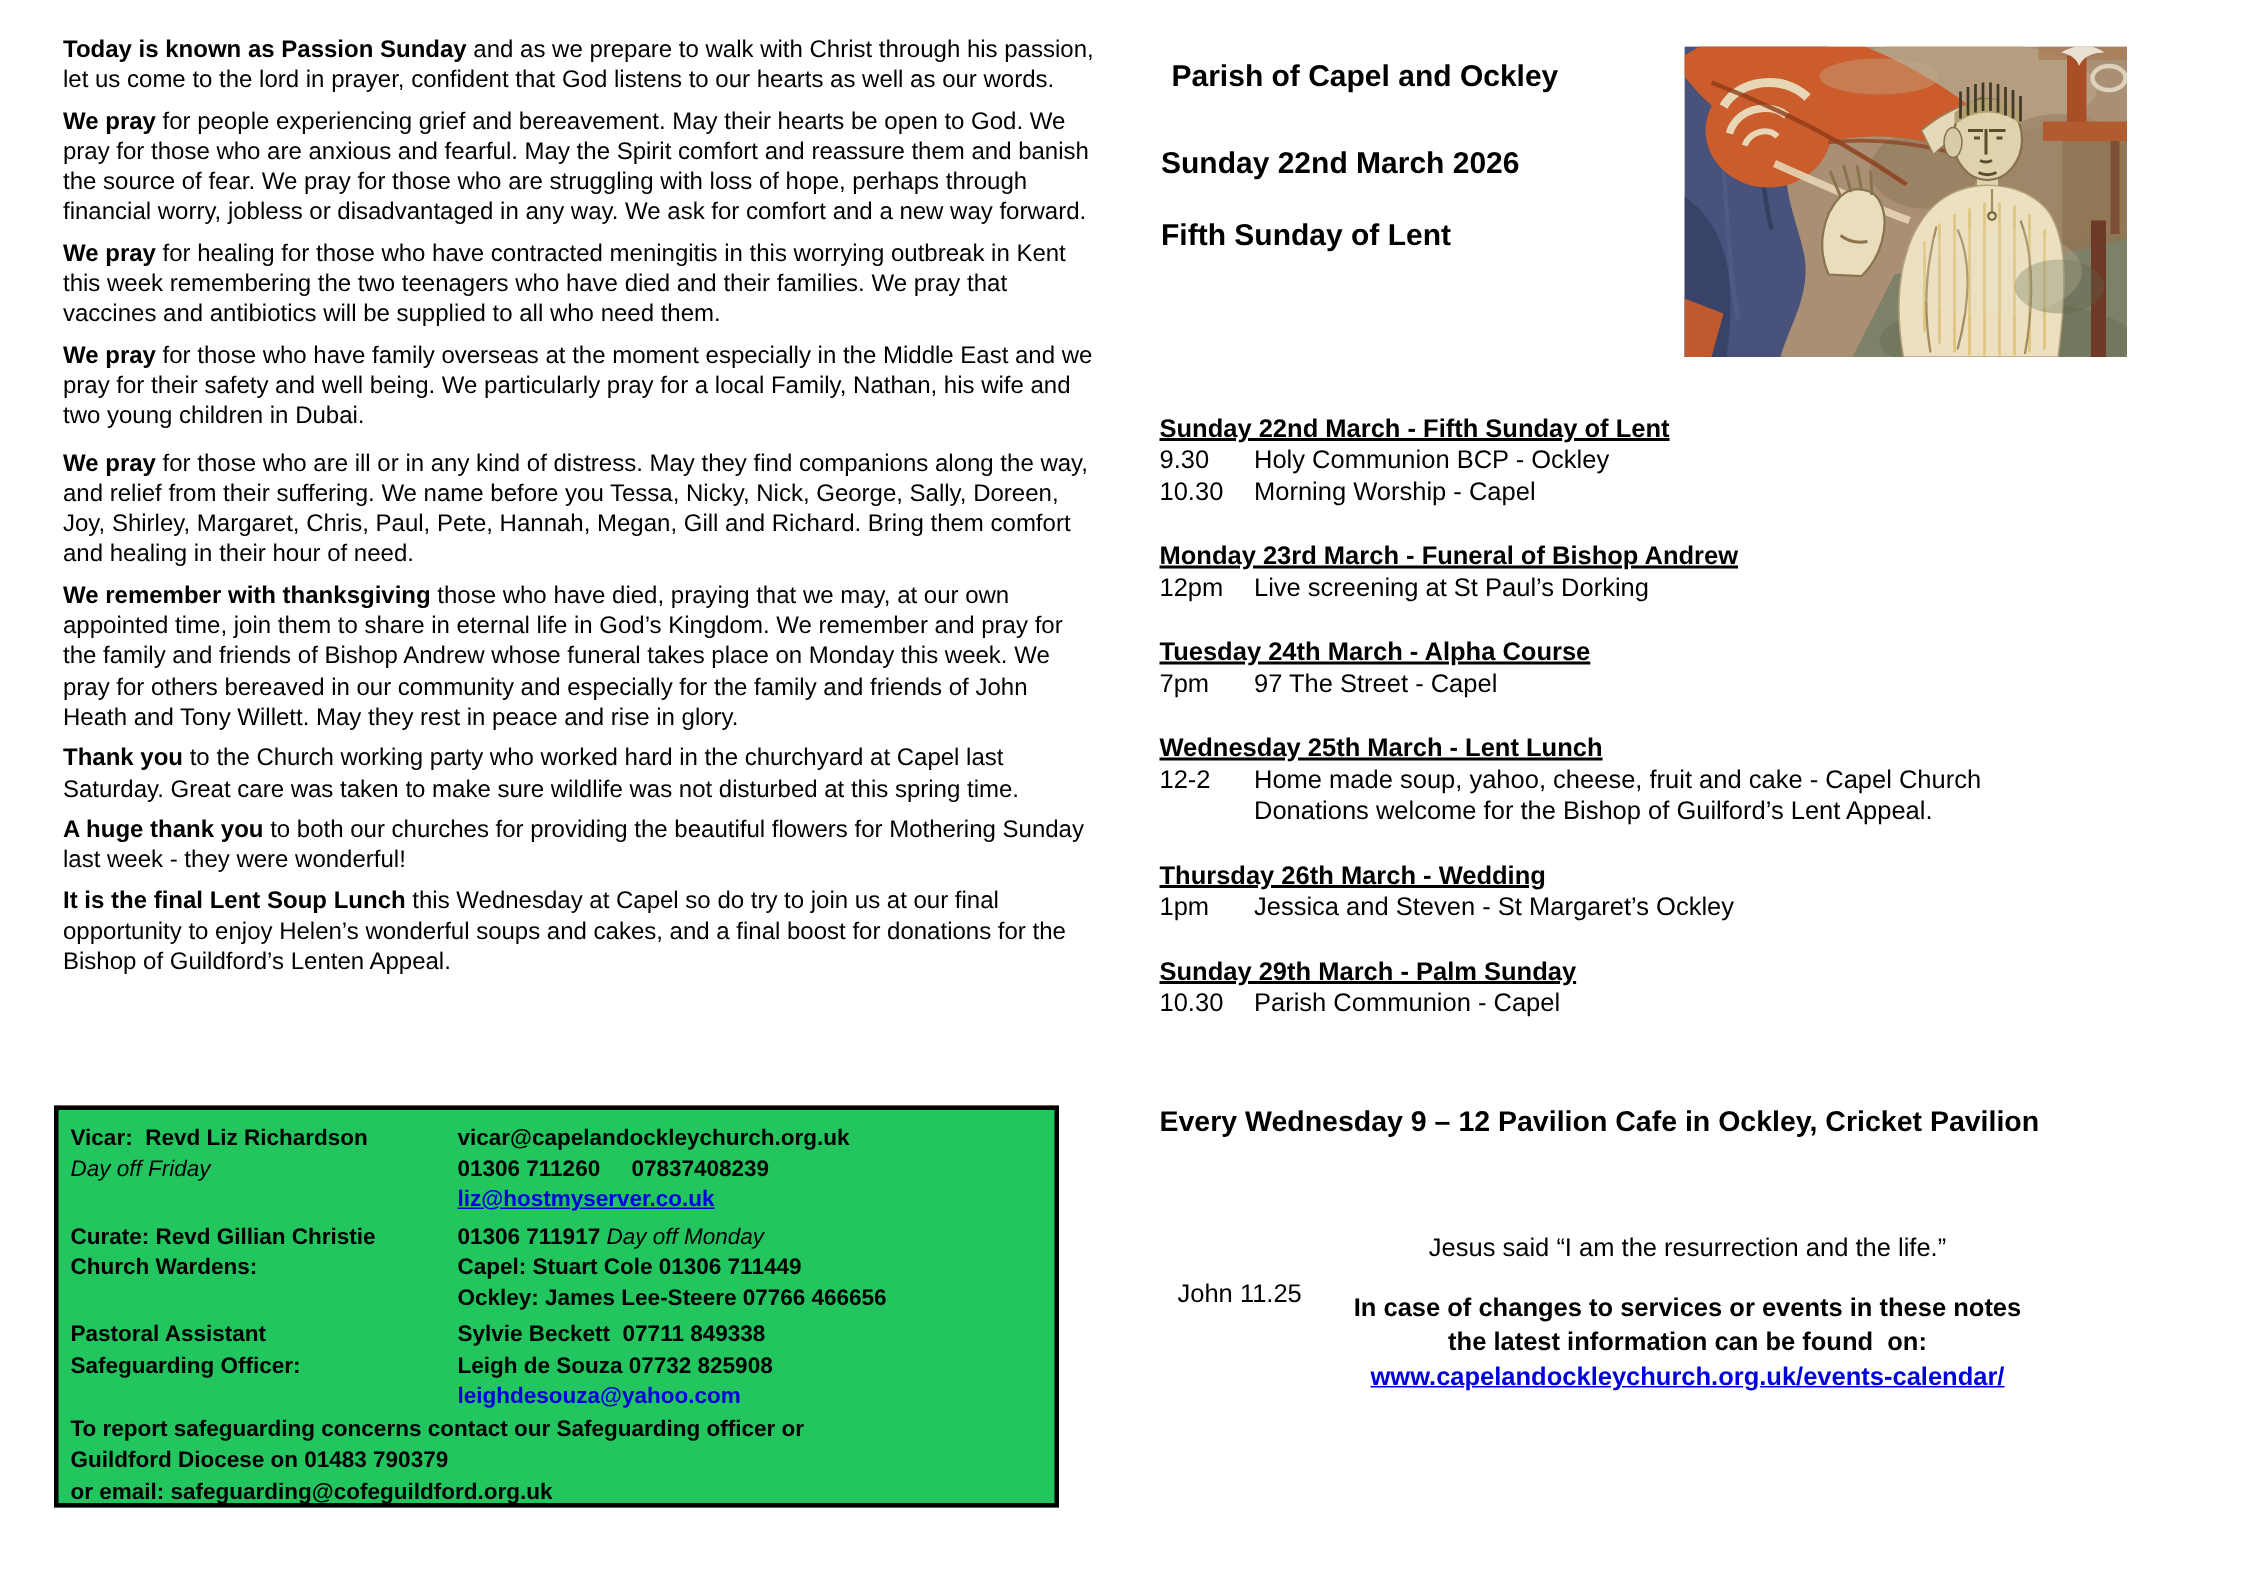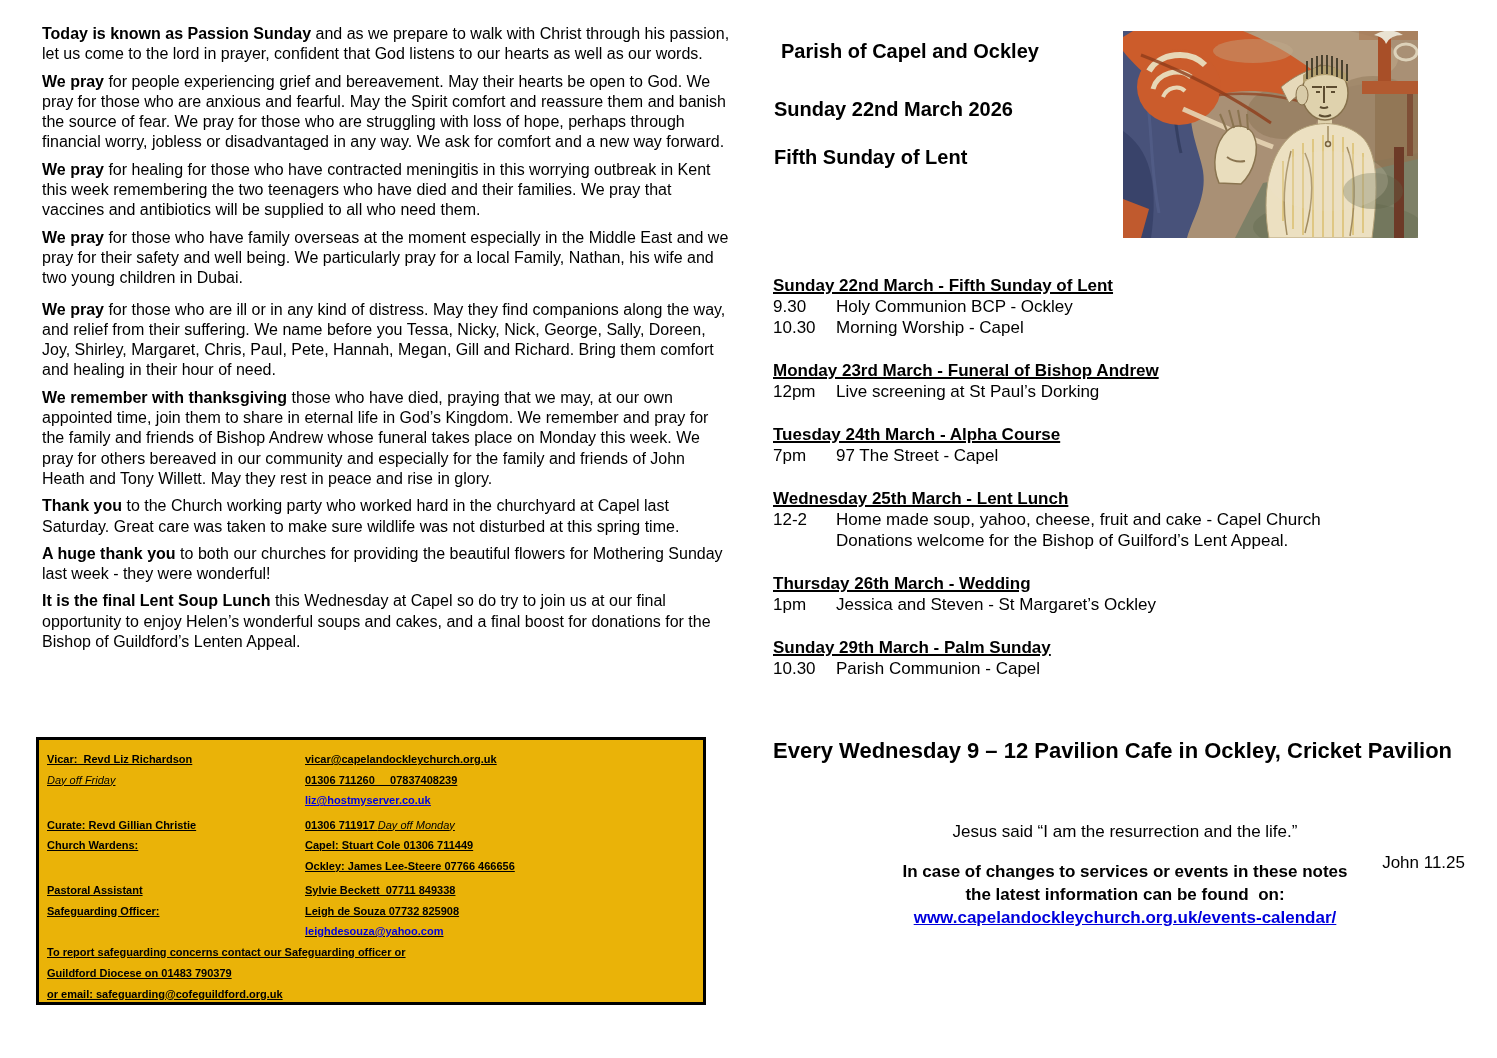--- a/index.html
+++ b/index.html
@@ -12,24 +12,23 @@
   
   .prayers { position:absolute; left:42px; top:24px; width:688px;
              font-size:16px; line-height:20.3px; }
   .para { margin:0 0 7px 0; }
   .para.sp { margin-bottom:11px; }
   .para b { font-weight:bold;text-align:center; }
 
   
   .contact-box {
     position:absolute; left:36px; top:737px; width:656px; height:253px;
-    border:3px solid #000; background:#eab308;
-    font-weight:bold; font-size:11px; line-height:20.5px;
+    border:3px solid #000; background:#22c55e;
+    font-weight:bold; font-size:15px; line-height:20.5px;
     padding:9px 0 0 8px;
-    text-decoration:underline;
   }
   .crow { display:flex; white-space:pre-wrap; }
   .crow.gap { margin-top:4px; }
   .crow .lbl { width:258px; flex:none; }
   .crow .val { flex:1; }
   .italic { font-style:italic; font-weight:normal; }
   a.blue-link { color:#0000dd; text-decoration:none; }
   a.blue-link.ul { text-decoration:underline; }
   .report { margin-top:0; }
   .report div { white-space:pre-wrap; line-height:21px; }
@@ -43,24 +42,24 @@
   .fresco svg { display:block; width:100%; height:100%; }
 
   .events { position:absolute; left:773px; top:275px; width:710px;
             font-size:17px; line-height:21px; }
   .event { margin-bottom:22px; }
   .ev-h { font-weight:bold; text-decoration:underline; text-decoration-thickness:2px; }
   .ev-row { display:flex; }
   .ev-time { width:63px; flex:none; }
   .ev-desc { flex:1; }
 
-  .pavilion { position:absolute; left:773px; top:738px; font-size:22px; font-weight:bold; }
+  .pavilion { position:absolute; left:773px; top:738px; font-size:19px; font-weight:bold; }
 
   .quote     { position:absolute; left:785px; top:822px; width:680px; text-align:center; font-size:17px; }
-  .quote-ref { position:absolute; left:785px; top:853px; width:680px; text-align:right; font-size:17px; }
+  .quote-ref { position:absolute; left:785px; top:853px; width:680px; text-align:left; font-size:17px; }
 
   .notes { position:absolute; left:785px; top:860px; width:680px; text-align:center;
            font-size:17px; font-weight:bold; line-height:23px; }
   .notes div { white-space:pre-wrap; }
   .notes a { color:#0000dd; text-decoration:underline; font-weight:bold;text-align:right; }
 </style>
 </head>
 <body>
 
 <div class="page">

